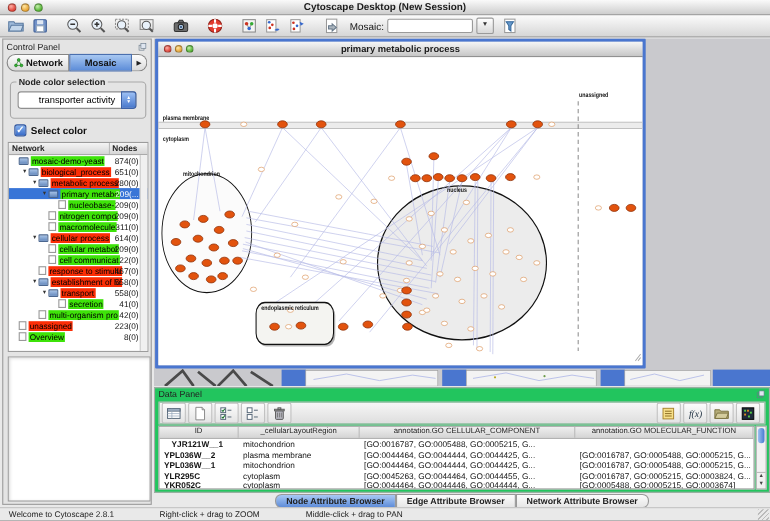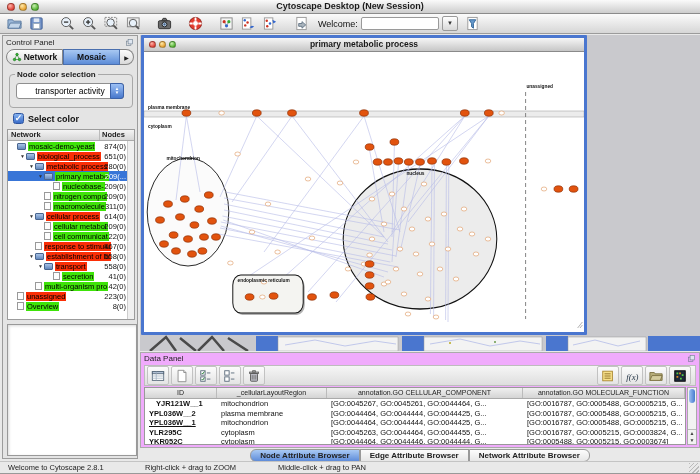--- a/index.html
+++ b/index.html
@@ -56,21 +56,21 @@
 .desktop{position:absolute;left:140px;top:35px;width:560px;height:316px;background:#c9c9cd;overflow:hidden}
 .frag-strip{position:absolute;left:0;bottom:0;width:560px;height:16px}
 .nwin{position:absolute;left:1px;top:0;width:446px;height:300px;border:3px solid #4a76cf;background:#d8d8d8;box-sizing:border-box;border-radius:1px}
 .nwin-title{height:14px;background:linear-gradient(#f6f6f6,#c6c6c6);border-bottom:1px solid #8a8a8a;position:relative;box-sizing:border-box}
 .nwin-title .tb-title{line-height:13px;font-size:8.5px}
 .nwin-lights{position:absolute;left:5px;top:3px;display:flex;gap:3px}
 .nwin-lights .light{width:7px;height:7px}
 .canvas{position:absolute;left:0;top:14px;right:0;bottom:0;background:#fff}
 .canvas svg{width:100%;height:100%;display:block}
 
-.dpanel{position:absolute;left:140px;top:352px;width:560px;height:96px;background:#f0abfc;border:1px solid #aaa;box-sizing:border-box}
+.dpanel{position:absolute;left:140px;top:352px;width:560px;height:96px;background:#22c55e;border:1px solid #aaa;box-sizing:border-box}
 .dp-head{height:11px;display:flex;justify-content:space-between;align-items:center;padding:0 3px;font-size:8px;color:#222}
 .dp-tool{position:absolute;left:3px;top:12px;right:3px;height:21px;background:linear-gradient(#f6f6f6,#dedede);border:1px solid #bdbdbd;display:flex;align-items:center;padding:0 2px;box-sizing:border-box}
 .dp-tool .tbtn{width:20px;height:17px;border:1px solid #c2c2c2;border-radius:2px;background:linear-gradient(#fcfcfc,#e4e4e4);margin-right:2px}
 .dp-spacer{flex:1}
 .dp-table{position:absolute;left:3px;top:34px;right:13px;bottom:2px;background:#fff;border:1px solid #999;box-sizing:border-box;overflow:hidden;display:flex;flex-direction:column}
 .thead{display:flex;height:10px;background:linear-gradient(#f0f0f0,#d4d4d4);border-bottom:1px solid #aaa;flex:none}
 .th{font-size:7px;color:#222;text-align:center;border-right:1px solid #bbb;box-sizing:border-box;overflow:hidden;white-space:nowrap;line-height:10px;flex:none}
 .tr{display:flex;height:9.5px;flex:none}
 .td{font-size:7.5px;color:#111;padding-left:4px;box-sizing:border-box;overflow:hidden;white-space:nowrap;line-height:9.5px;flex:none}
 .td.idc{font-weight:bold}
@@ -295,21 +295,21 @@
           </svg>
         </span>
         <span class="tsep"></span>
         <span class="tbtn">
           <svg width="15" height="15" viewBox="0 0 16 16">
             <use href="#i-annotation"></use>
           </svg>
         </span>
       </span>
     <span class="search-wrap">
-      <span class="search-label">Welcome:</span>
+      <span class="search-label">Mosaic:</span>
       <input class="search-input" type="text" value="" style="">
       <span class="search-drop">▼</span>
     </span>
     <span style="display:flex;align-items:center;margin-left:3px">
         <span class="tbtn">
           <svg width="15" height="15" viewBox="0 0 16 16">
             <use href="#i-filter"></use>
           </svg>
         </span>
       </span>
@@ -711,31 +711,30 @@
       <div class="thead">
           <span class="th" style="width: 72px;">ID</span>
           <span class="th" style="width: 110px;">_cellularLayoutRegion</span>
           <span class="th" style="width: 196px;">annotation.GO CELLULAR_COMPONENT</span>
           <span class="th" style="flex: 1 1 0%;">annotation.GO MOLECULAR_FUNCTION</span>
         </div>
       <div>
           <div class="tr">
             <span class="td idc" style="width: 72px; padding-left: 11px;">YJR121W__1</span>
             <span class="td" style="width: 110px;">mitochondrion</span>
-            <span class="td" style="width: 196px;">[GO:0045267, GO:0045261, GO:0044464, G...</span>
             <span class="td" style="flex: 1 1 0%;">[GO:0016787, GO:0005488, GO:0005215, G...</span>
           </div>
           <div class="tr">
             <span class="td idc" style="width: 72px;">YPL036W__2</span>
             <span class="td" style="width: 110px;">plasma membrane</span>
             <span class="td" style="width: 196px;">[GO:0044464, GO:0044444, GO:0044425, G...</span>
             <span class="td" style="flex: 1 1 0%;">[GO:0016787, GO:0005488, GO:0005215, G...</span>
           </div>
           <div class="tr">
-            <span class="td idc" style="width: 72px; text-decoration: underline;">YPL036W__1</span>
+            <span class="td idc" style="width: 72px;">YPL036W__1</span>
             <span class="td" style="width: 110px;">mitochondrion</span>
             <span class="td" style="width: 196px;">[GO:0044464, GO:0044444, GO:0044425, G...</span>
             <span class="td" style="flex: 1 1 0%;">[GO:0016787, GO:0005488, GO:0005215, G...</span>
           </div>
           <div class="tr">
             <span class="td idc" style="width: 72px;">YLR295C</span>
             <span class="td" style="width: 110px;">cytoplasm</span>
             <span class="td" style="width: 196px;">[GO:0045263, GO:0044464, GO:0044455, G...</span>
             <span class="td" style="flex: 1 1 0%;">[GO:0016787, GO:0005215, GO:0003824, G...</span>
           </div>

